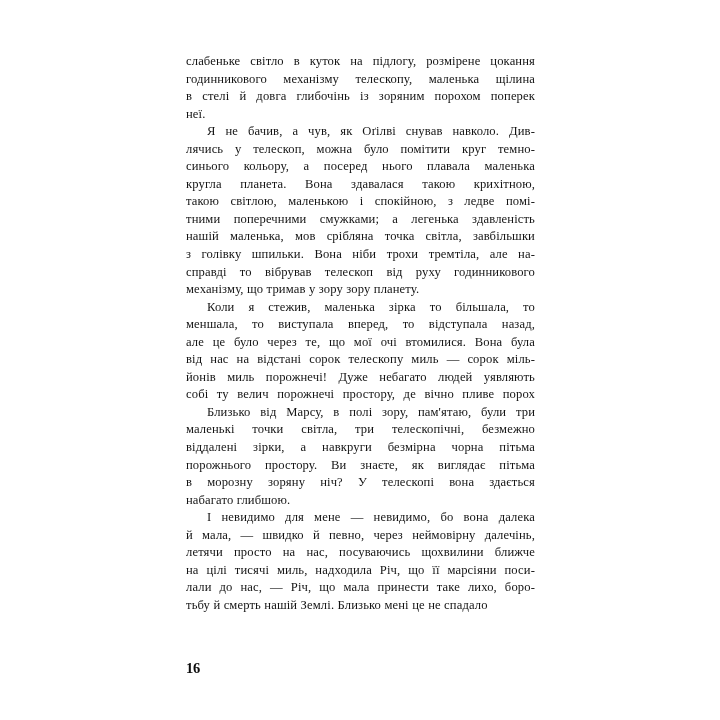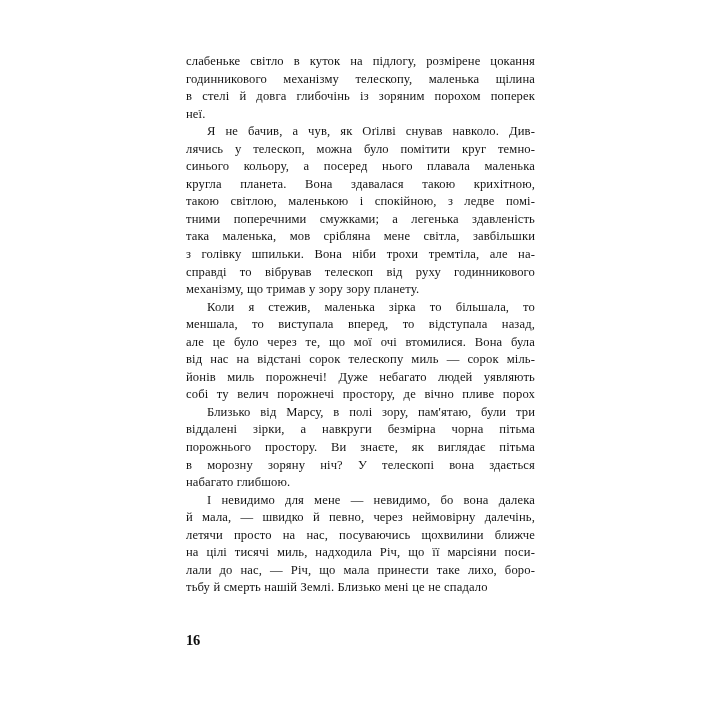--- a/index.html
+++ b/index.html
@@ -59,21 +59,21 @@
     text-align-last: left;
     white-space: normal;
   }
   .line.first-indent {
     text-indent: 21px;
   }
 
   .page-number {
     position: absolute;
     left: 186px;
-    top: 632px;
+    top: 660px;
     font-family: "Liberation Serif", "DejaVu Serif", serif;
     font-size: 14.5px;
     font-weight: bold;
     color: #0d0d0d;
     letter-spacing: -0.01em;
   }
 </style>
 </head>
 <body>
 
@@ -88,37 +88,38 @@
       <span class="line last">неї.</span>
     </p>
 
     <p class="para">
       <span class="line first-indent">Я не бачив, а чув, як Оґілві снував навколо. Див-</span>
       <span class="line">лячись у телескоп, можна було помітити круг темно-</span>
       <span class="line">синього кольору, а посеред нього плавала маленька</span>
       <span class="line">кругла планета. Вона здавалася такою крихітною,</span>
       <span class="line">такою світлою, маленькою і спокійною, з ледве помі-</span>
       <span class="line">тними поперечними смужками; а легенька здавленість</span>
-      <span class="line">така маленька, мов срібляна мене світла, завбільшки</span>
+      <span class="line">нашій маленька, мов срібляна точка світла, завбільшки</span>
       <span class="line">з голівку шпильки. Вона ніби трохи тремтіла, але на-</span>
       <span class="line">справді то вібрував телескоп від руху годинникового</span>
       <span class="line last">механізму, що тримав у зору зору планету.</span>
     </p>
 
     <p class="para">
       <span class="line first-indent">Коли я стежив, маленька зірка то більшала, то</span>
       <span class="line">меншала, то виступала вперед, то відступала назад,</span>
       <span class="line">але це було через те, що мої очі втомилися. Вона була</span>
       <span class="line">від нас на відстані сорок телескопу миль — сорок міль-</span>
       <span class="line">йонів миль порожнечі! Дуже небагато людей уявляють</span>
       <span class="line">собі ту велич порожнечі простору, де вічно пливе порох</span>
     </p>
 
     <p class="para">
       <span class="line first-indent">Близько від Марсу, в полі зору, пам'ятаю, були три</span>
+      <span class="line">маленькі точки світла, три телескопічні, безмежно</span>
       <span class="line">віддалені зірки, а навкруги безмірна чорна пітьма</span>
       <span class="line">порожнього простору. Ви знаєте, як виглядає пітьма</span>
       <span class="line">в морозну зоряну ніч? У телескопі вона здається</span>
       <span class="line last">набагато глибшою.</span>
     </p>
 
     <p class="para">
       <span class="line first-indent">І невидимо для мене — невидимо, бо вона далека</span>
       <span class="line">й мала, — швидко й певно, через неймовірну далечінь,</span>
       <span class="line">летячи просто на нас, посуваючись щохвилини ближче</span>

